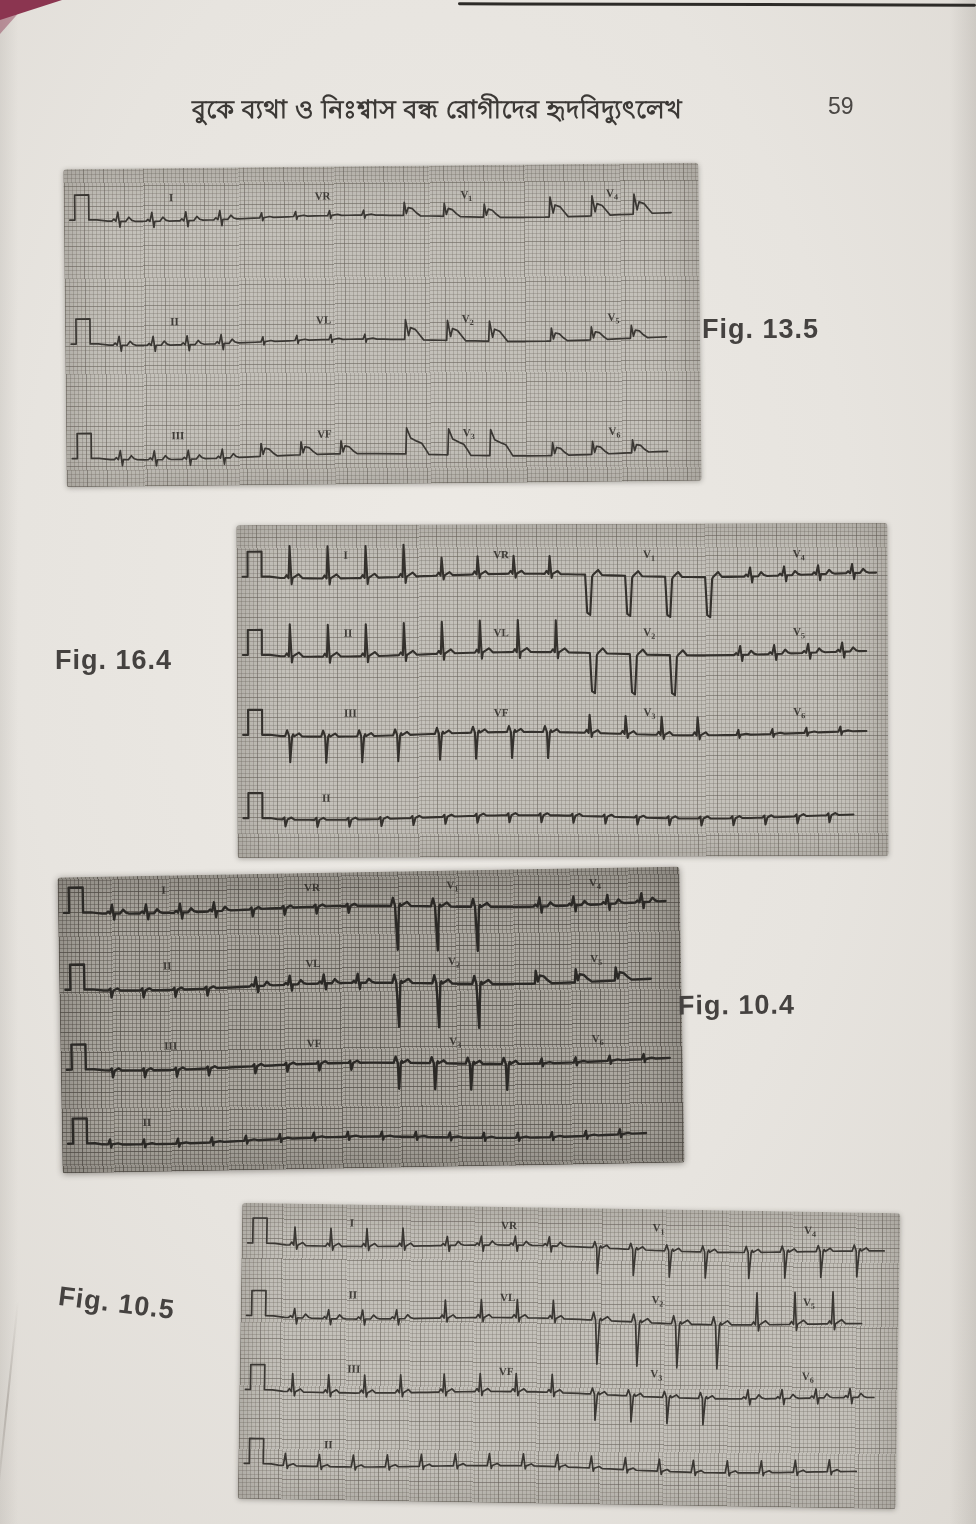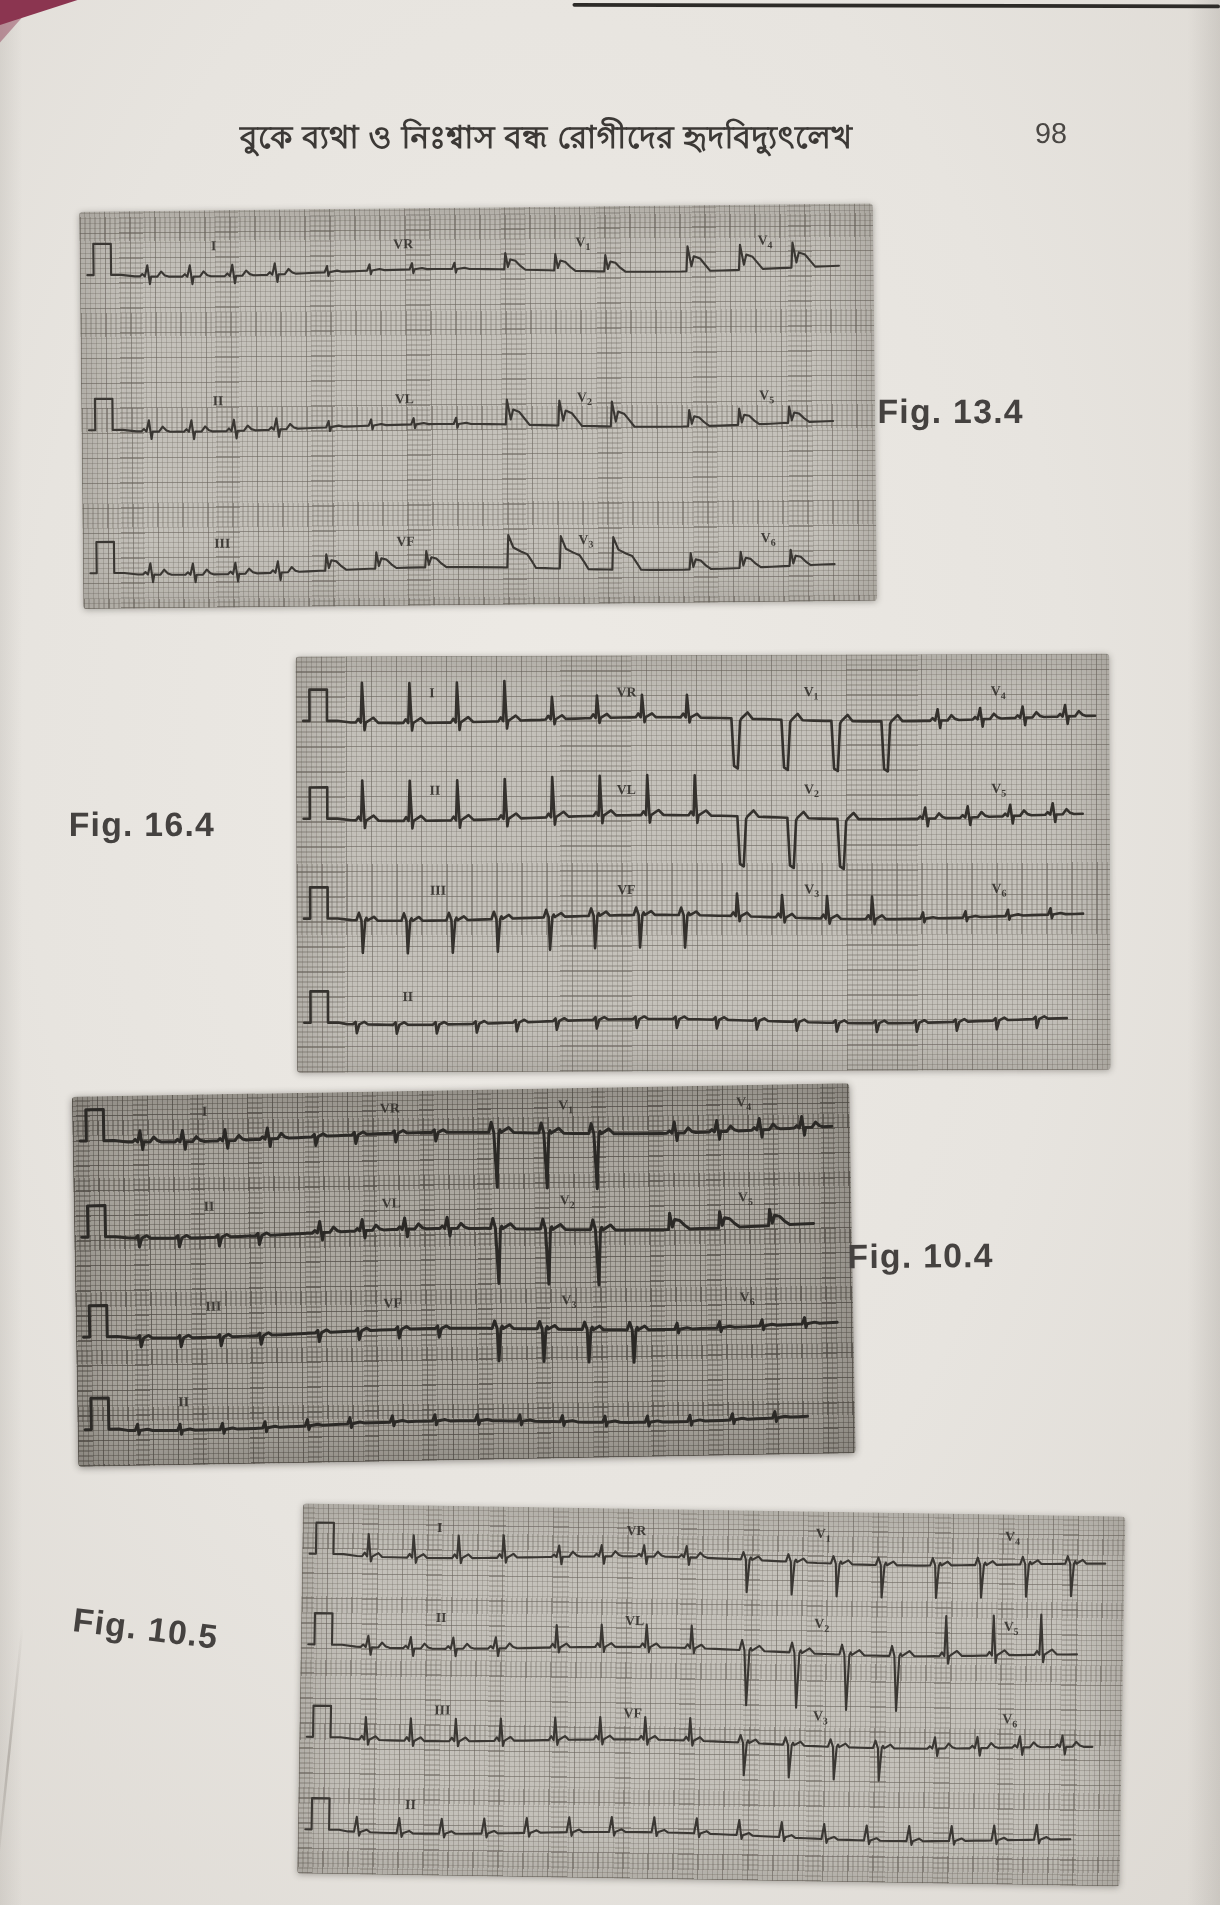--- a/index.html
+++ b/index.html
@@ -83,21 +83,21 @@
 </svg>
 
 <div class="edge-shade-right"></div>
 <div class="edge-shade-left"></div>
 <div class="crease"></div>
 <div class="corner2"></div>
 <div class="corner"></div>
 <div class="top-rule"></div>
 
 <div class="title">বুকে ব্যথা ও নিঃশ্বাস বন্ধ রোগীদের হৃদবিদ্যুৎলেখ</div>
-<div class="pagenum">98</div>
+<div class="pagenum">59</div>
 
 <figure class="ecg fig-0">
   <div class="paper">
     <svg viewBox="0 0 635 318">
         <rect width="635" height="318" filter="url(#paperNoise)" opacity="0.18"></rect>
         <path d="M 6 50.88 l5 0 l0 -25 l14 0 l0 25 l8 0L 44.0 52.2 L 48.0 52.3 L 50.0 50.4 L 52.0 52.4 L 54.0 43.4 L 56.0 58.5 L 57.0 52.5 L 62.0 52.6 L 65.0 48.6 L 68.0 51.7 L 71.0 52.7 L 78.0 52.8L 78.0 52.8 L 82.0 52.8 L 84.0 50.9 L 86.0 52.9 L 88.0 43.9 L 90.0 58.9 L 91.0 52.9 L 96.0 52.9 L 99.0 48.9 L 102.0 51.9 L 105.0 52.8 L 112.0 52.8L 112.0 52.8 L 116.0 52.8 L 118.0 50.7 L 120.0 52.7 L 122.0 43.7 L 124.0 58.6 L 125.0 52.6 L 130.0 52.5 L 133.0 48.5 L 136.0 51.4 L 139.0 52.3 L 146.0 52.2L 146.0 52.2 L 150.0 52.1 L 152.0 50.0 L 154.0 52.0 L 156.0 42.9 L 158.0 57.9 L 159.0 51.8 L 164.0 51.7 L 167.0 47.6 L 170.0 50.5 L 173.0 51.4 L 180.0 51.2L 189.8 50.8 L 195.8 50.6 L 197.8 45.6 L 198.8 53.5 L 199.8 50.5 L 205.8 49.3 L 209.8 50.2 L 216.8 50.0 L 223.8 49.8L 223.8 49.8 L 229.8 49.6 L 231.8 44.6 L 232.8 52.5 L 233.8 49.5 L 239.8 48.4 L 243.8 49.3 L 250.8 49.2 L 257.8 49.1L 257.8 49.1 L 263.8 49.0 L 265.8 44.0 L 266.8 52.0 L 267.8 48.9 L 273.8 47.9 L 277.8 48.9 L 284.8 48.9 L 291.8 48.9L 291.8 48.9 L 297.8 48.9 L 299.8 44.0 L 300.8 52.0 L 301.8 49.0 L 307.8 48.1 L 311.8 49.1 L 318.8 49.2 L 325.8 49.4L 335.5 49.6 L 339.5 49.7 L 340.5 36.7 L 342.5 47.8 L 344.5 41.8 L 348.5 43.0 L 352.5 47.1 L 356.5 50.2 L 365.5 50.5 L 375.5 50.8L 375.5 50.8 L 379.5 51.0 L 380.5 38.0 L 382.5 49.1 L 384.5 43.1 L 388.5 44.3 L 392.5 48.4 L 396.5 51.5 L 405.5 51.8 L 415.5 52.1L 415.5 52.1 L 419.5 52.2 L 420.5 39.2 L 422.5 50.3 L 424.5 44.3 L 428.5 45.4 L 432.5 49.5 L 436.5 52.6 L 445.5 52.7 L 455.5 52.8L 481.3 52.9 L 485.3 52.8 L 486.3 32.8 L 489.3 48.8 L 491.3 40.8 L 496.3 42.7 L 500.3 47.7 L 504.3 52.6 L 513.3 52.4 L 523.3 52.2L 523.3 52.2 L 527.3 52.1 L 528.3 32.0 L 531.3 48.0 L 533.3 39.9 L 538.3 41.8 L 542.3 46.6 L 546.3 51.5 L 555.3 51.2 L 565.3 50.9L 565.3 50.9 L 569.3 50.8 L 570.3 30.7 L 573.3 46.6 L 575.3 38.6 L 580.3 40.4 L 584.3 45.3 L 588.3 50.1 L 597.3 49.9 L 607.3 49.6" class="trace"></path>
         <path d="M 6 174.9 l5 0 l0 -25 l14 0 l0 25 l8 0L 44.0 176.2 L 48.0 176.3 L 50.0 174.4 L 52.0 176.4 L 54.0 167.5 L 56.0 182.5 L 57.0 176.5 L 62.0 176.6 L 65.0 172.7 L 68.0 175.7 L 71.0 176.8 L 78.0 176.8L 78.0 176.8 L 82.0 176.9 L 84.0 174.9 L 86.0 176.9 L 88.0 167.9 L 90.0 182.9 L 91.0 176.9 L 96.0 176.9 L 99.0 172.9 L 102.0 175.9 L 105.0 176.9 L 112.0 176.8L 112.0 176.8 L 116.0 176.8 L 118.0 174.7 L 120.0 176.7 L 122.0 167.7 L 124.0 182.7 L 125.0 176.6 L 130.0 176.6 L 133.0 172.5 L 136.0 175.4 L 139.0 176.4 L 146.0 176.2L 146.0 176.2 L 150.0 176.1 L 152.0 174.0 L 154.0 176.0 L 156.0 166.9 L 158.0 181.9 L 159.0 175.8 L 164.0 175.7 L 167.0 171.6 L 170.0 174.5 L 173.0 175.4 L 180.0 175.2L 189.8 174.9 L 195.8 174.7 L 197.8 169.6 L 198.8 177.6 L 199.8 174.5 L 205.8 173.3 L 209.8 174.2 L 216.8 174.0 L 223.8 173.8L 223.8 173.8 L 229.8 173.6 L 231.8 168.6 L 232.8 176.6 L 233.8 173.5 L 239.8 172.4 L 243.8 173.3 L 250.8 173.2 L 257.8 173.1L 257.8 173.1 L 263.8 173.0 L 265.8 168.0 L 266.8 176.0 L 267.8 173.0 L 273.8 171.9 L 277.8 172.9 L 284.8 172.9 L 291.8 172.9L 291.8 172.9 L 297.8 173.0 L 299.8 168.0 L 300.8 176.0 L 301.8 173.0 L 307.8 172.1 L 311.8 173.1 L 318.8 173.2 L 325.8 173.4L 335.5 173.6 L 339.5 173.7 L 340.5 153.8 L 343.5 169.8 L 345.5 161.9 L 350.5 164.0 L 354.5 169.2 L 358.5 174.3 L 367.5 174.6 L 377.5 174.9L 377.5 174.9 L 381.5 175.1 L 382.5 155.1 L 385.5 171.2 L 387.5 163.2 L 392.5 165.4 L 396.5 170.5 L 400.5 175.7 L 409.5 175.9 L 419.5 176.2L 419.5 176.2 L 423.5 176.3 L 424.5 156.3 L 427.5 172.4 L 429.5 164.4 L 434.5 166.5 L 438.5 171.6 L 442.5 176.7 L 451.5 176.8 L 461.5 176.9L 481.3 176.9 L 485.3 176.8 L 486.3 163.8 L 488.3 174.8 L 490.3 168.8 L 494.3 169.8 L 498.3 173.7 L 502.3 176.6 L 511.3 176.5 L 521.3 176.2L 521.3 176.2 L 525.3 176.1 L 526.3 163.1 L 528.3 174.1 L 530.3 168.0 L 534.3 168.9 L 538.3 172.8 L 542.3 175.7 L 551.3 175.4 L 561.3 175.0L 561.3 175.0 L 565.3 174.9 L 566.3 161.9 L 568.3 172.8 L 570.3 166.7 L 574.3 167.6 L 578.3 171.5 L 582.3 174.3 L 591.3 174.1 L 601.3 173.8" class="trace"></path>
         <path d="M 6 289.38 l5 0 l0 -25 l14 0 l0 25 l8 0L 44.0 290.7 L 48.0 290.8 L 50.0 288.9 L 52.0 290.9 L 54.0 281.9 L 56.0 297.0 L 57.0 291.0 L 62.0 291.1 L 65.0 287.1 L 68.0 290.2 L 71.0 291.2 L 78.0 291.3L 78.0 291.3 L 82.0 291.3 L 84.0 289.4 L 86.0 291.4 L 88.0 282.4 L 90.0 297.4 L 91.0 291.4 L 96.0 291.4 L 99.0 287.4 L 102.0 290.4 L 105.0 291.3 L 112.0 291.3L 112.0 291.3 L 116.0 291.3 L 118.0 289.2 L 120.0 291.2 L 122.0 282.2 L 124.0 297.1 L 125.0 291.1 L 130.0 291.0 L 133.0 287.0 L 136.0 289.9 L 139.0 290.8 L 146.0 290.7L 146.0 290.7 L 150.0 290.6 L 152.0 288.5 L 154.0 290.5 L 156.0 281.4 L 158.0 296.4 L 159.0 290.3 L 164.0 290.2 L 167.0 286.1 L 170.0 289.0 L 173.0 289.9 L 180.0 289.7L 189.8 289.3 L 193.8 289.2 L 194.8 276.2 L 196.8 287.1 L 198.8 281.0 L 202.8 281.9 L 206.8 285.8 L 210.8 288.7 L 219.8 288.4 L 229.8 288.1L 229.8 288.1 L 233.8 288.0 L 234.8 275.0 L 236.8 285.9 L 238.8 279.9 L 242.8 280.8 L 246.8 284.7 L 250.8 287.7 L 259.8 287.5 L 269.8 287.4L 269.8 287.4 L 273.8 287.4 L 274.8 274.4 L 276.8 285.4 L 278.8 279.4 L 282.8 280.4 L 286.8 284.4 L 290.8 287.4 L 299.8 287.5 L 309.8 287.6L 335.5 288.1 L 339.5 288.2 L 340.5 262.2 L 344.5 272.3 L 350.5 275.5 L 355.5 277.7 L 359.5 283.8 L 362.5 288.9 L 369.5 289.1 L 377.5 289.4L 377.5 289.4 L 381.5 289.5 L 382.5 263.6 L 386.5 273.7 L 392.5 276.9 L 397.5 279.1 L 401.5 285.2 L 404.5 290.3 L 411.5 290.5 L 419.5 290.7L 419.5 290.7 L 423.5 290.8 L 424.5 264.8 L 428.5 274.9 L 434.5 278.0 L 439.5 280.1 L 443.5 286.2 L 446.5 291.2 L 453.5 291.3 L 461.5 291.4L 481.3 291.4 L 485.3 291.3 L 486.3 278.3 L 488.3 289.3 L 490.3 283.3 L 494.3 284.2 L 498.3 288.2 L 502.3 291.1 L 511.3 291.0 L 521.3 290.7L 521.3 290.7 L 525.3 290.6 L 526.3 277.6 L 528.3 288.5 L 530.3 282.5 L 534.3 283.4 L 538.3 287.3 L 542.3 290.1 L 551.3 289.9 L 561.3 289.5L 561.3 289.5 L 565.3 289.4 L 566.3 276.4 L 568.3 287.3 L 570.3 281.2 L 574.3 282.1 L 578.3 286.0 L 582.3 288.8 L 591.3 288.5 L 601.3 288.3" class="trace"></path>
       </svg>
   <span class="lead" style="left: 105.215px; top: 22.88px;">I</span>
@@ -107,21 +107,21 @@
       <span class="lead" style="left: 105.215px; top: 146.9px;">II</span>
       <span class="lead" style="left: 250.965px; top: 146.9px;">VL</span>
       <span class="lead" style="left: 396.715px; top: 146.9px;">V<span class="sub">2</span></span>
       <span class="lead" style="left: 542.465px; top: 146.9px;">V<span class="sub">5</span></span>
       <span class="lead" style="left: 105.215px; top: 261.38px;">III</span>
       <span class="lead" style="left: 250.965px; top: 261.38px;">VF</span>
       <span class="lead" style="left: 396.715px; top: 261.38px;">V<span class="sub">3</span></span>
       <span class="lead" style="left: 542.465px; top: 261.38px;">V<span class="sub">6</span></span>
     </div>
 </figure>
-<div class="cap cap-0">Fig. 13.4</div>
+<div class="cap cap-0">Fig. 13.5</div>
 
 <figure class="ecg bold fig-1">
   <div class="paper">
     <svg viewBox="0 0 651 333">
         <rect width="651" height="333" filter="url(#paperNoise)" opacity="0.18"></rect>
         <path d="M 6 51.615 l5 0 l0 -25 l14 0 l0 25 l8 0L 44.0 53.0 L 48.0 53.0 L 50.0 50.1 L 52.0 53.1 L 53.0 21.2 L 55.0 59.2 L 56.0 53.2 L 62.0 49.3 L 66.0 53.4 L 74.0 53.5 L 82.0 53.6L 82.0 53.6 L 86.0 53.6 L 88.0 50.6 L 90.0 53.6 L 91.0 21.6 L 93.0 59.6 L 94.0 53.6 L 100.0 49.6 L 104.0 53.6 L 112.0 53.5 L 120.0 53.4L 120.0 53.4 L 124.0 53.4 L 126.0 50.3 L 128.0 53.3 L 129.0 21.3 L 131.0 59.3 L 132.0 53.2 L 138.0 49.1 L 142.0 53.0 L 150.0 52.8 L 158.0 52.6L 158.0 52.6 L 162.0 52.5 L 164.0 49.4 L 166.0 52.3 L 167.0 20.3 L 169.0 58.3 L 170.0 52.2 L 176.0 48.0 L 180.0 51.9 L 188.0 51.6 L 196.0 51.4L 196.0 51.4 L 200.0 51.2 L 202.0 48.2 L 204.0 51.1 L 205.0 33.1 L 207.0 55.0 L 208.0 51.0 L 213.0 47.8 L 216.0 50.7 L 224.0 50.5 L 232.0 50.3L 232.0 50.3 L 236.0 50.2 L 238.0 47.1 L 240.0 50.1 L 241.0 32.1 L 243.0 54.0 L 244.0 50.0 L 249.0 46.9 L 252.0 49.9 L 260.0 49.8 L 268.0 49.7L 268.0 49.7 L 272.0 49.6 L 274.0 46.6 L 276.0 49.6 L 277.0 31.6 L 279.0 53.6 L 280.0 49.6 L 285.0 46.6 L 288.0 49.6 L 296.0 49.7 L 304.0 49.7L 304.0 49.7 L 308.0 49.8 L 310.0 46.8 L 312.0 49.8 L 313.0 31.9 L 315.0 53.9 L 316.0 49.9 L 321.0 47.0 L 324.0 50.1 L 332.0 50.3 L 340.0 50.5L 343.5 50.6 L 348.5 50.7 L 350.5 88.8 L 353.5 90.9 L 355.5 52.9 L 356.5 50.9 L 361.5 46.1 L 365.5 51.2 L 374.5 51.5 L 383.5 51.8L 383.5 51.8 L 388.5 52.0 L 390.5 90.1 L 393.5 92.2 L 395.5 54.2 L 396.5 52.3 L 401.5 47.4 L 405.5 52.5 L 414.5 52.8 L 423.5 53.0L 423.5 53.0 L 428.5 53.1 L 430.5 91.2 L 433.5 93.2 L 435.5 55.3 L 436.5 53.3 L 441.5 48.4 L 445.5 53.4 L 454.5 53.5 L 463.5 53.6L 463.5 53.6 L 468.5 53.6 L 470.5 91.6 L 473.5 93.6 L 475.5 55.6 L 476.5 53.6 L 481.5 48.6 L 485.5 53.6 L 494.5 53.5 L 503.5 53.3L 503.5 53.3 L 507.5 53.3 L 509.5 51.2 L 511.5 53.2 L 513.5 44.1 L 515.5 59.1 L 516.5 53.1 L 521.5 53.0 L 524.5 48.9 L 527.5 51.8 L 530.5 52.7 L 537.5 52.5L 537.5 52.5 L 541.5 52.4 L 543.5 50.3 L 545.5 52.3 L 547.5 43.2 L 549.5 58.1 L 550.5 52.1 L 555.5 51.9 L 558.5 47.8 L 561.5 50.7 L 564.5 51.6 L 571.5 51.4L 571.5 51.4 L 575.5 51.3 L 577.5 49.2 L 579.5 51.2 L 581.5 42.1 L 583.5 57.0 L 584.5 51.0 L 589.5 50.8 L 592.5 46.7 L 595.5 49.7 L 598.5 50.6 L 605.5 50.4L 605.5 50.4 L 609.5 50.3 L 611.5 48.2 L 613.5 50.2 L 615.5 41.1 L 617.5 56.1 L 618.5 50.1 L 623.5 50.0 L 626.5 45.9 L 629.5 48.9 L 632.5 49.8 L 639.5 49.7" class="trace"></path>
         <path d="M 6 129.87 l5 0 l0 -25 l14 0 l0 25 l8 0L 44.0 131.2 L 48.0 131.3 L 50.0 128.4 L 52.0 131.4 L 53.0 99.4 L 55.0 137.5 L 56.0 131.5 L 62.0 127.6 L 66.0 131.7 L 74.0 131.8 L 82.0 131.8L 82.0 131.8 L 86.0 131.9 L 88.0 128.9 L 90.0 131.9 L 91.0 99.9 L 93.0 137.9 L 94.0 131.9 L 100.0 127.9 L 104.0 131.8 L 112.0 131.8 L 120.0 131.7L 120.0 131.7 L 124.0 131.6 L 126.0 128.6 L 128.0 131.6 L 129.0 99.5 L 131.0 137.5 L 132.0 131.5 L 138.0 127.4 L 142.0 131.3 L 150.0 131.1 L 158.0 130.8L 158.0 130.8 L 162.0 130.7 L 164.0 127.7 L 166.0 130.6 L 167.0 98.6 L 169.0 136.5 L 170.0 130.5 L 176.0 126.3 L 180.0 130.2 L 188.0 129.9 L 196.0 129.6L 196.0 129.6 L 200.0 129.5 L 202.0 126.4 L 204.0 129.4 L 205.0 97.3 L 207.0 135.3 L 208.0 129.2 L 214.0 125.0 L 218.0 128.9 L 226.0 128.7 L 234.0 128.5L 234.0 128.5 L 238.0 128.4 L 240.0 125.4 L 242.0 128.3 L 243.0 96.3 L 245.0 134.3 L 246.0 128.2 L 252.0 124.1 L 256.0 128.1 L 264.0 128.0 L 272.0 127.9L 272.0 127.9 L 276.0 127.9 L 278.0 124.9 L 280.0 127.9 L 281.0 95.9 L 283.0 133.9 L 284.0 127.9 L 290.0 123.9 L 294.0 127.9 L 302.0 128.0 L 310.0 128.1L 310.0 128.1 L 314.0 128.1 L 316.0 125.2 L 318.0 128.2 L 319.0 96.2 L 321.0 134.3 L 322.0 128.3 L 328.0 124.4 L 332.0 128.5 L 340.0 128.7 L 348.0 128.9L 348.0 128.9 L 353.0 129.1 L 355.0 167.2 L 358.0 169.2 L 360.0 131.3 L 361.0 129.3 L 366.0 124.5 L 370.0 129.6 L 379.0 129.9 L 388.0 130.2L 388.0 130.2 L 393.0 130.4 L 395.0 168.5 L 398.0 170.6 L 400.0 132.6 L 401.0 130.6 L 406.0 125.8 L 410.0 130.9 L 419.0 131.2 L 428.0 131.4L 428.0 131.4 L 433.0 131.5 L 435.0 169.5 L 438.0 171.6 L 440.0 133.6 L 441.0 131.6 L 446.0 126.7 L 450.0 131.7 L 459.0 131.8 L 468.0 131.9L 493.3 131.7 L 497.3 131.7 L 499.3 129.7 L 501.3 131.6 L 503.3 122.6 L 505.3 137.6 L 506.3 131.5 L 511.3 131.4 L 514.3 127.4 L 517.3 130.3 L 520.3 131.2 L 527.3 131.1L 527.3 131.1 L 531.3 131.0 L 533.3 128.9 L 535.3 130.8 L 537.3 121.8 L 539.3 136.7 L 540.3 130.7 L 545.3 130.5 L 548.3 126.4 L 551.3 129.3 L 554.3 130.2 L 561.3 130.0L 561.3 130.0 L 565.3 129.9 L 567.3 127.8 L 569.3 129.7 L 571.3 120.7 L 573.3 135.6 L 574.3 129.6 L 579.3 129.4 L 582.3 125.3 L 585.3 128.2 L 588.3 129.1 L 595.3 128.9L 595.3 128.9 L 599.3 128.8 L 601.3 126.7 L 603.3 128.7 L 605.3 119.6 L 607.3 134.6 L 608.3 128.6 L 613.3 128.4 L 616.3 124.4 L 619.3 127.3 L 622.3 128.2 L 629.3 128.1" class="trace"></path>
         <path d="M 6 209.79 l5 0 l0 -25 l14 0 l0 25 l8 0L 44.0 211.1 L 48.0 211.2 L 50.0 205.3 L 52.0 211.3 L 53.0 237.3 L 55.0 211.4 L 56.0 209.4 L 57.0 211.4 L 62.0 208.5 L 65.0 211.6 L 73.0 211.7 L 80.0 211.7L 80.0 211.7 L 84.0 211.8 L 86.0 205.8 L 88.0 211.8 L 89.0 237.8 L 91.0 211.8 L 92.0 209.8 L 93.0 211.8 L 98.0 208.8 L 101.0 211.8 L 109.0 211.7 L 116.0 211.7L 116.0 211.7 L 120.0 211.6 L 122.0 205.6 L 124.0 211.5 L 125.0 237.5 L 127.0 211.5 L 128.0 209.5 L 129.0 211.5 L 134.0 208.4 L 137.0 211.3 L 145.0 211.1 L 152.0 210.9L 152.0 210.9 L 156.0 210.8 L 158.0 204.8 L 160.0 210.7 L 161.0 236.7 L 163.0 210.6 L 164.0 208.6 L 165.0 210.6 L 170.0 207.4 L 173.0 210.3 L 181.0 210.0 L 188.0 209.8L 193.8 209.6 L 197.8 209.5 L 199.8 203.4 L 201.8 209.4 L 202.8 235.3 L 204.8 209.3 L 205.8 207.2 L 206.8 209.2 L 211.8 206.0 L 214.8 208.9 L 222.8 208.7 L 229.8 208.5L 229.8 208.5 L 233.8 208.4 L 235.8 202.4 L 237.8 208.3 L 238.8 234.3 L 240.8 208.3 L 241.8 206.2 L 242.8 208.2 L 247.8 205.1 L 250.8 208.1 L 258.8 207.9 L 265.8 207.9L 265.8 207.9 L 269.8 207.8 L 271.8 201.8 L 273.8 207.8 L 274.8 233.8 L 276.8 207.8 L 277.8 205.8 L 278.8 207.8 L 283.8 204.8 L 286.8 207.8 L 294.8 207.8 L 301.8 207.9L 301.8 207.9 L 305.8 207.9 L 307.8 202.0 L 309.8 208.0 L 310.8 234.0 L 312.8 208.0 L 313.8 206.1 L 314.8 208.1 L 319.8 205.2 L 322.8 208.2 L 330.8 208.4 L 337.8 208.6L 343.5 208.7 L 347.5 208.8 L 349.5 205.9 L 351.5 209.0 L 352.5 191.0 L 354.5 213.1 L 355.5 209.1 L 360.5 206.2 L 363.5 209.3 L 371.5 209.6 L 379.5 209.9L 379.5 209.9 L 383.5 210.0 L 385.5 207.1 L 387.5 210.1 L 388.5 192.2 L 390.5 214.2 L 391.5 210.3 L 396.5 207.4 L 399.5 210.5 L 407.5 210.8 L 415.5 211.0L 415.5 211.0 L 419.5 211.1 L 421.5 208.1 L 423.5 211.2 L 424.5 193.2 L 426.5 215.3 L 427.5 211.3 L 432.5 208.4 L 435.5 211.4 L 443.5 211.6 L 451.5 211.7L 451.5 211.7 L 455.5 211.7 L 457.5 208.7 L 459.5 211.8 L 460.5 193.8 L 462.5 215.8 L 463.5 211.8 L 468.5 208.8 L 471.5 211.8 L 479.5 211.8 L 487.5 211.7L 493.3 211.7 L 499.3 211.6 L 501.3 206.5 L 502.3 214.5 L 503.3 211.5 L 509.3 210.4 L 513.3 211.3 L 520.3 211.2 L 527.3 211.0L 527.3 211.0 L 533.3 210.8 L 535.3 205.8 L 536.3 213.7 L 537.3 210.7 L 543.3 209.5 L 547.3 210.4 L 554.3 210.2 L 561.3 209.9L 561.3 209.9 L 567.3 209.7 L 569.3 204.7 L 570.3 212.6 L 571.3 209.6 L 577.3 208.4 L 581.3 209.3 L 588.3 209.0 L 595.3 208.8L 595.3 208.8 L 601.3 208.7 L 603.3 203.6 L 604.3 211.6 L 605.3 208.6 L 611.3 207.4 L 615.3 208.3 L 622.3 208.2 L 629.3 208.0" class="trace"></path>
         <path d="M 6 293.04 l5 0 l0 -25 l14 0 l0 25 l8 0L 40.0 294.3 L 45.0 294.4 L 47.0 292.5 L 48.0 301.5 L 50.0 294.5 L 54.0 292.6 L 57.0 294.7 L 65.0 294.8 L 72.0 294.9L 72.0 294.9 L 77.0 295.0 L 79.0 293.0 L 80.0 302.0 L 82.0 295.0 L 86.0 293.0 L 89.0 295.0 L 97.0 295.0 L 104.0 295.0L 104.0 295.0 L 109.0 295.0 L 111.0 293.0 L 112.0 302.0 L 114.0 294.9 L 118.0 292.9 L 121.0 294.8 L 129.0 294.7 L 136.0 294.6L 136.0 294.6 L 141.0 294.5 L 143.0 292.4 L 144.0 301.4 L 146.0 294.3 L 150.0 292.2 L 153.0 294.2 L 161.0 293.9 L 168.0 293.7L 168.0 293.7 L 173.0 293.6 L 175.0 291.5 L 176.0 300.5 L 178.0 293.4 L 182.0 291.3 L 185.0 293.2 L 193.0 292.9 L 200.0 292.7L 200.0 292.7 L 205.0 292.5 L 207.0 290.4 L 208.0 299.4 L 210.0 292.3 L 214.0 290.2 L 217.0 292.1 L 225.0 291.9 L 232.0 291.7L 232.0 291.7 L 237.0 291.6 L 239.0 289.5 L 240.0 298.5 L 242.0 291.5 L 246.0 289.4 L 249.0 291.3 L 257.0 291.2 L 264.0 291.1L 264.0 291.1 L 269.0 291.1 L 271.0 289.1 L 272.0 298.1 L 274.0 291.1 L 278.0 289.0 L 281.0 291.0 L 289.0 291.1 L 296.0 291.1L 296.0 291.1 L 301.0 291.1 L 303.0 289.2 L 304.0 298.2 L 306.0 291.2 L 310.0 289.2 L 313.0 291.3 L 321.0 291.4 L 328.0 291.6L 328.0 291.6 L 333.0 291.7 L 335.0 289.8 L 336.0 298.8 L 338.0 291.8 L 342.0 289.9 L 345.0 292.0 L 353.0 292.3 L 360.0 292.5L 360.0 292.5 L 365.0 292.6 L 367.0 290.7 L 368.0 299.7 L 370.0 292.8 L 374.0 290.9 L 377.0 293.0 L 385.0 293.3 L 392.0 293.5L 392.0 293.5 L 397.0 293.7 L 399.0 291.8 L 400.0 300.8 L 402.0 293.8 L 406.0 292.0 L 409.0 294.1 L 417.0 294.3 L 424.0 294.5L 424.0 294.5 L 429.0 294.6 L 431.0 292.6 L 432.0 301.6 L 434.0 294.7 L 438.0 292.7 L 441.0 294.8 L 449.0 294.9 L 456.0 295.0L 456.0 295.0 L 461.0 295.0 L 463.0 293.0 L 464.0 302.0 L 466.0 295.0 L 470.0 293.0 L 473.0 295.0 L 481.0 295.0 L 488.0 295.0L 488.0 295.0 L 493.0 294.9 L 495.0 292.9 L 496.0 301.9 L 498.0 294.8 L 502.0 292.8 L 505.0 294.7 L 513.0 294.6 L 520.0 294.4L 520.0 294.4 L 525.0 294.3 L 527.0 292.2 L 528.0 301.2 L 530.0 294.2 L 534.0 292.0 L 537.0 294.0 L 545.0 293.7 L 552.0 293.5L 552.0 293.5 L 557.0 293.3 L 559.0 291.3 L 560.0 300.2 L 562.0 293.2 L 566.0 291.0 L 569.0 292.9 L 577.0 292.7 L 584.0 292.4L 584.0 292.4 L 589.0 292.3 L 591.0 290.2 L 592.0 299.2 L 594.0 292.1 L 598.0 290.0 L 601.0 291.9 L 609.0 291.7 L 616.0 291.5" class="trace"></path>
       </svg>

